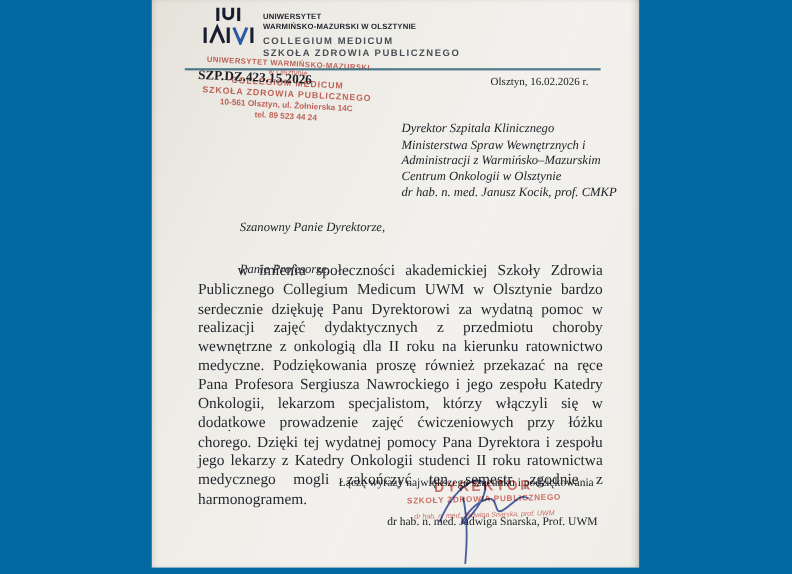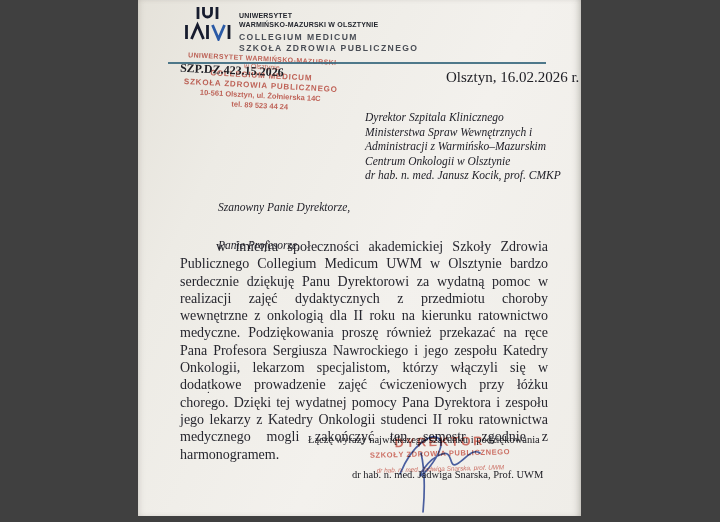--- a/index.html
+++ b/index.html
@@ -1,38 +1,38 @@
 <!DOCTYPE html>
 <html><head>
 <meta charset="utf-8">
 <style>
   html,body{margin:0;padding:0;}
   body{width:720px;height:522px;background:#000;position:relative;overflow:hidden;
        font-family:"Liberation Serif",serif;}
-  .frame{position:absolute;inset:0;background:#404040;text-decoration:underline;}
+  .frame{position:absolute;inset:0;background:#0369a1;text-decoration:underline;}
   .paper{position:absolute;left:138px;top:0;width:443px;height:516px;
          background:linear-gradient(115deg,#e5e2da 0%,#edebe5 22%,#f3f1ed 58%,#efede8 100%);
          box-shadow:inset -6px 0 9px -6px rgba(60,55,45,.45), inset 4px 0 8px -6px rgba(60,55,45,.35);
          overflow:hidden;}
   .abs{position:absolute;}
   
   .lh-uni{font-family:"Liberation Sans",sans-serif;font-weight:bold;font-size:7px;
           line-height:9px;color:#23262e;letter-spacing:.2px;}
   .lh-unit{font-family:"Liberation Sans",sans-serif;font-weight:bold;font-size:8.6px;
            line-height:11px;color:#4a4e56;letter-spacing:1.4px;}
   .rule{height:2px;background:#3c6a80;opacity:.9;}
   
   .stamp{color:#c24a3e;font-family:"Liberation Sans",sans-serif;text-align:center;
          mix-blend-mode:multiply;opacity:.82;}
   .stamp .s1{font-size:7px;font-weight:bold;letter-spacing:.4px;line-height:9px;}
   .stamp .s2{font-size:7px;line-height:8px;}
   .stamp .s3,.stamp .s4{font-size:8px;font-weight:bold;letter-spacing:.8px;line-height:10px;}
   .stamp .s5,.stamp .s6{font-size:7.5px;font-weight:bold;line-height:9.5px;}
   .refnum{font-weight:bold;font-size:12px;color:#1d1d23;transform:rotate(2.5deg);}
-  .dateline{font-size:15px;color:#202026;}
+  .dateline{font-size:10px;color:#202026;}
   .recipient{font-style:italic;font-size:11.5px;line-height:14.6px;color:#22222a;}
   .salut{font-style:italic;font-size:11.5px;color:#22222a;}
   .bodytext{font-size:14px;line-height:17.3px;text-align:justify;text-indent:36px;
             color:#26262e;width:368px;}
   .stray{font-size:11px;color:#26262e;}
   .farewell{font-size:10.5px;color:#202026;}
   .dstamp{color:#cd5043;font-family:"Liberation Sans",sans-serif;text-align:center;
           mix-blend-mode:multiply;opacity:.78;transform:rotate(-1.5deg);}
   .dstamp .t{font-size:12.5px;font-weight:bold;letter-spacing:2.5px;line-height:14px;}
   .dstamp .st{font-size:7.5px;font-weight:bold;letter-spacing:.6px;line-height:10px;}

